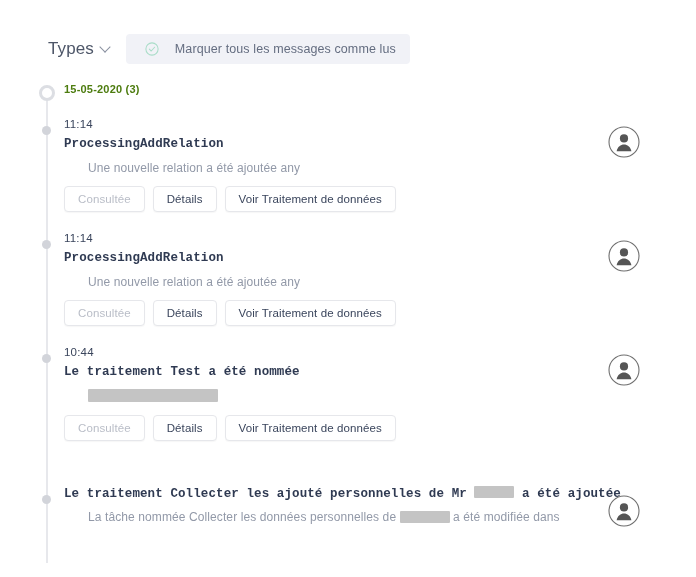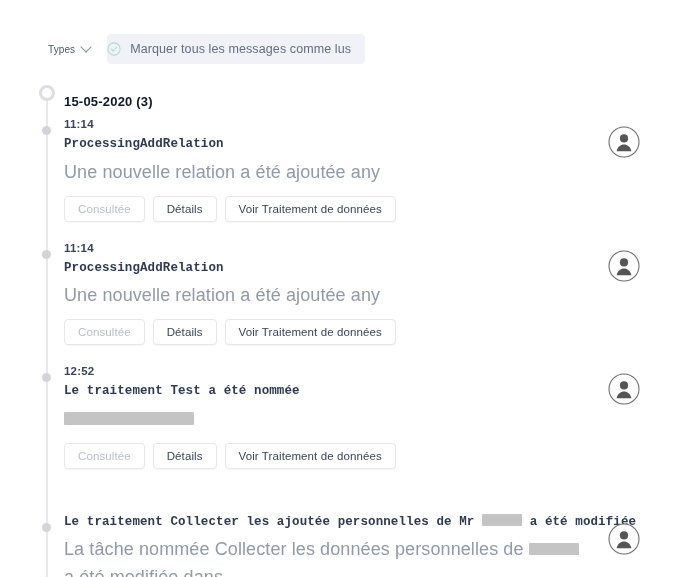--- a/index.html
+++ b/index.html
@@ -22,21 +22,21 @@
     align-items: center;
     gap: 14px;
     padding: 34px 0 0 46px;
     height: 30px;
     box-sizing: content-box;
   }
   .types-filter {
     display: flex;
     align-items: center;
     gap: 7px;
-    font-size: 10px;
+    font-size: 17px;
     color: #4d5668;
     cursor: pointer;
     padding: 4px 2px;
     letter-spacing: .1px;
   }
   .chevron {
     display: inline-block;
     width: 9px;
     height: 9px;
     position: relative;
@@ -47,25 +47,25 @@
     position: absolute;
     left: 0; top: 0;
     width: 7px; height: 7px;
     border-left: 1.3px solid #8a91a0;
     border-bottom: 1.3px solid #8a91a0;
     transform: rotate(-45deg);
   }
   .mark-all-btn {
     display: flex;
     align-items: center;
-    gap: 9px;
+    gap: 16px;
     background: #f1f2f7;
     border: none;
     border-radius: 4px;
-    padding: 8px 14px 8px 0;
+    padding: 8px 14px 8px 19px;
     font-size: 12.5px;
     font-family: "Liberation Sans", sans-serif;
     color: #646d80;
     cursor: pointer;
     letter-spacing: .1px;
     white-space: nowrap;
   }
   .check-circle {
     width: 14px;
     height: 14px;
@@ -100,64 +100,65 @@
     width: 10px;
     height: 10px;
     border-radius: 50%;
     border: 3px solid #dcdee3;
     background: #ffffff;
     box-sizing: content-box;
   }
   .group-date {
     position: absolute;
     left: 64px;
-    top: 12px;
-    font-size: 13px;
+    top: 1px;
+    font-size: 11px;
     font-weight: bold;
-    color: #0f172a;
+    color: #4d7c0f;
     letter-spacing: .2px;
   }
 
   .msg {
     position: relative;
     padding: 0 0 20px 64px;
     min-height: 56px;
   }
   .dot {
     position: absolute;
     left: 42px;
     top: 8px;
     width: 9px;
     height: 9px;
     border-radius: 50%;
     background: #d2d4da;
   }
   .msg-time {
     font-size: 11.5px;
-    font-weight: bold;
+    font-weight: normal;
     color: #3a455c;
     letter-spacing: .2px;
     margin-bottom: 7px;
   }
   .msg-title {
     font-size: 12.5px;
     font-weight: bold;
     color: #2f3a52;
     letter-spacing: .1px;
     margin-bottom: 6px;
     line-height: 1.25;
     font-family: Liberation Mono, monospace;
   }
   .msg-desc {
-    font-size: 18px;
+    font-size: 12px;
     color: #9299a8;
     letter-spacing: .1px;
     line-height: 1.55;
     margin-bottom: 9px;
     max-width: 520px;
+    margin-left: 24px;
   }
   .redact {
     display: inline-block;
     vertical-align: middle;
     background: #c4c4c4;
     height: 13px;
     border-radius: 1px;
     position: relative;
     top: -1px;
   }
@@ -251,21 +252,21 @@
     </div>
     <svg class="avatar" viewBox="0 0 32 32">
       <circle cx="16" cy="16" r="15" fill="#ffffff" stroke="#6f6f6f" stroke-width="1.1"></circle>
       <circle cx="16" cy="12.4" r="4.1" fill="#555555"></circle>
       <path d="M8.6 25.2c1.1-4.4 4-6.6 7.4-6.6s6.3 2.2 7.4 6.6z" fill="#555555"></path>
     </svg>
   </div>
 
   <div class="msg">
     <span class="dot"></span>
-    <div class="msg-time">12:52</div>
+    <div class="msg-time">10:44</div>
     <div class="msg-title">Le traitement Test a été nommée</div>
     <div class="msg-desc">
       <span class="redact r-wide"></span>
     </div>
     <div class="btn-row">
       <button class="act-btn muted">Consultée</button>
       <button class="act-btn">Détails</button>
       <button class="act-btn">Voir Traitement de données</button>
     </div>
     <svg class="avatar" viewBox="0 0 32 32">
@@ -274,21 +275,21 @@
       <path d="M8.6 25.2c1.1-4.4 4-6.6 7.4-6.6s6.3 2.2 7.4 6.6z" fill="#555555"></path>
     </svg>
   </div>
 
   <div class="group-gap"></div>
 
 
   <div class="msg">
     <span class="dot"></span>
     <div class="msg-title">
-      <span>Le traitement Collecter les ajoutée personnelles de Mr </span><span class="redact r-title"></span><span> a été modifiée</span>
+      <span>Le traitement Collecter les ajouté personnelles de Mr </span><span class="redact r-title"></span><span> a été ajoutée</span>
     </div>
     <div class="msg-desc">
       <span>La tâche nommée Collecter les données personnelles de </span><span class="redact r-mid"></span><span> a été modifiée dans</span><br>
       
     </div>
     <svg class="avatar" viewBox="0 0 32 32">
       <circle cx="16" cy="16" r="15" fill="#ffffff" stroke="#6f6f6f" stroke-width="1.1"></circle>
       <circle cx="16" cy="12.4" r="4.1" fill="#555555"></circle>
       <path d="M8.6 25.2c1.1-4.4 4-6.6 7.4-6.6s6.3 2.2 7.4 6.6z" fill="#555555"></path>
     </svg>

